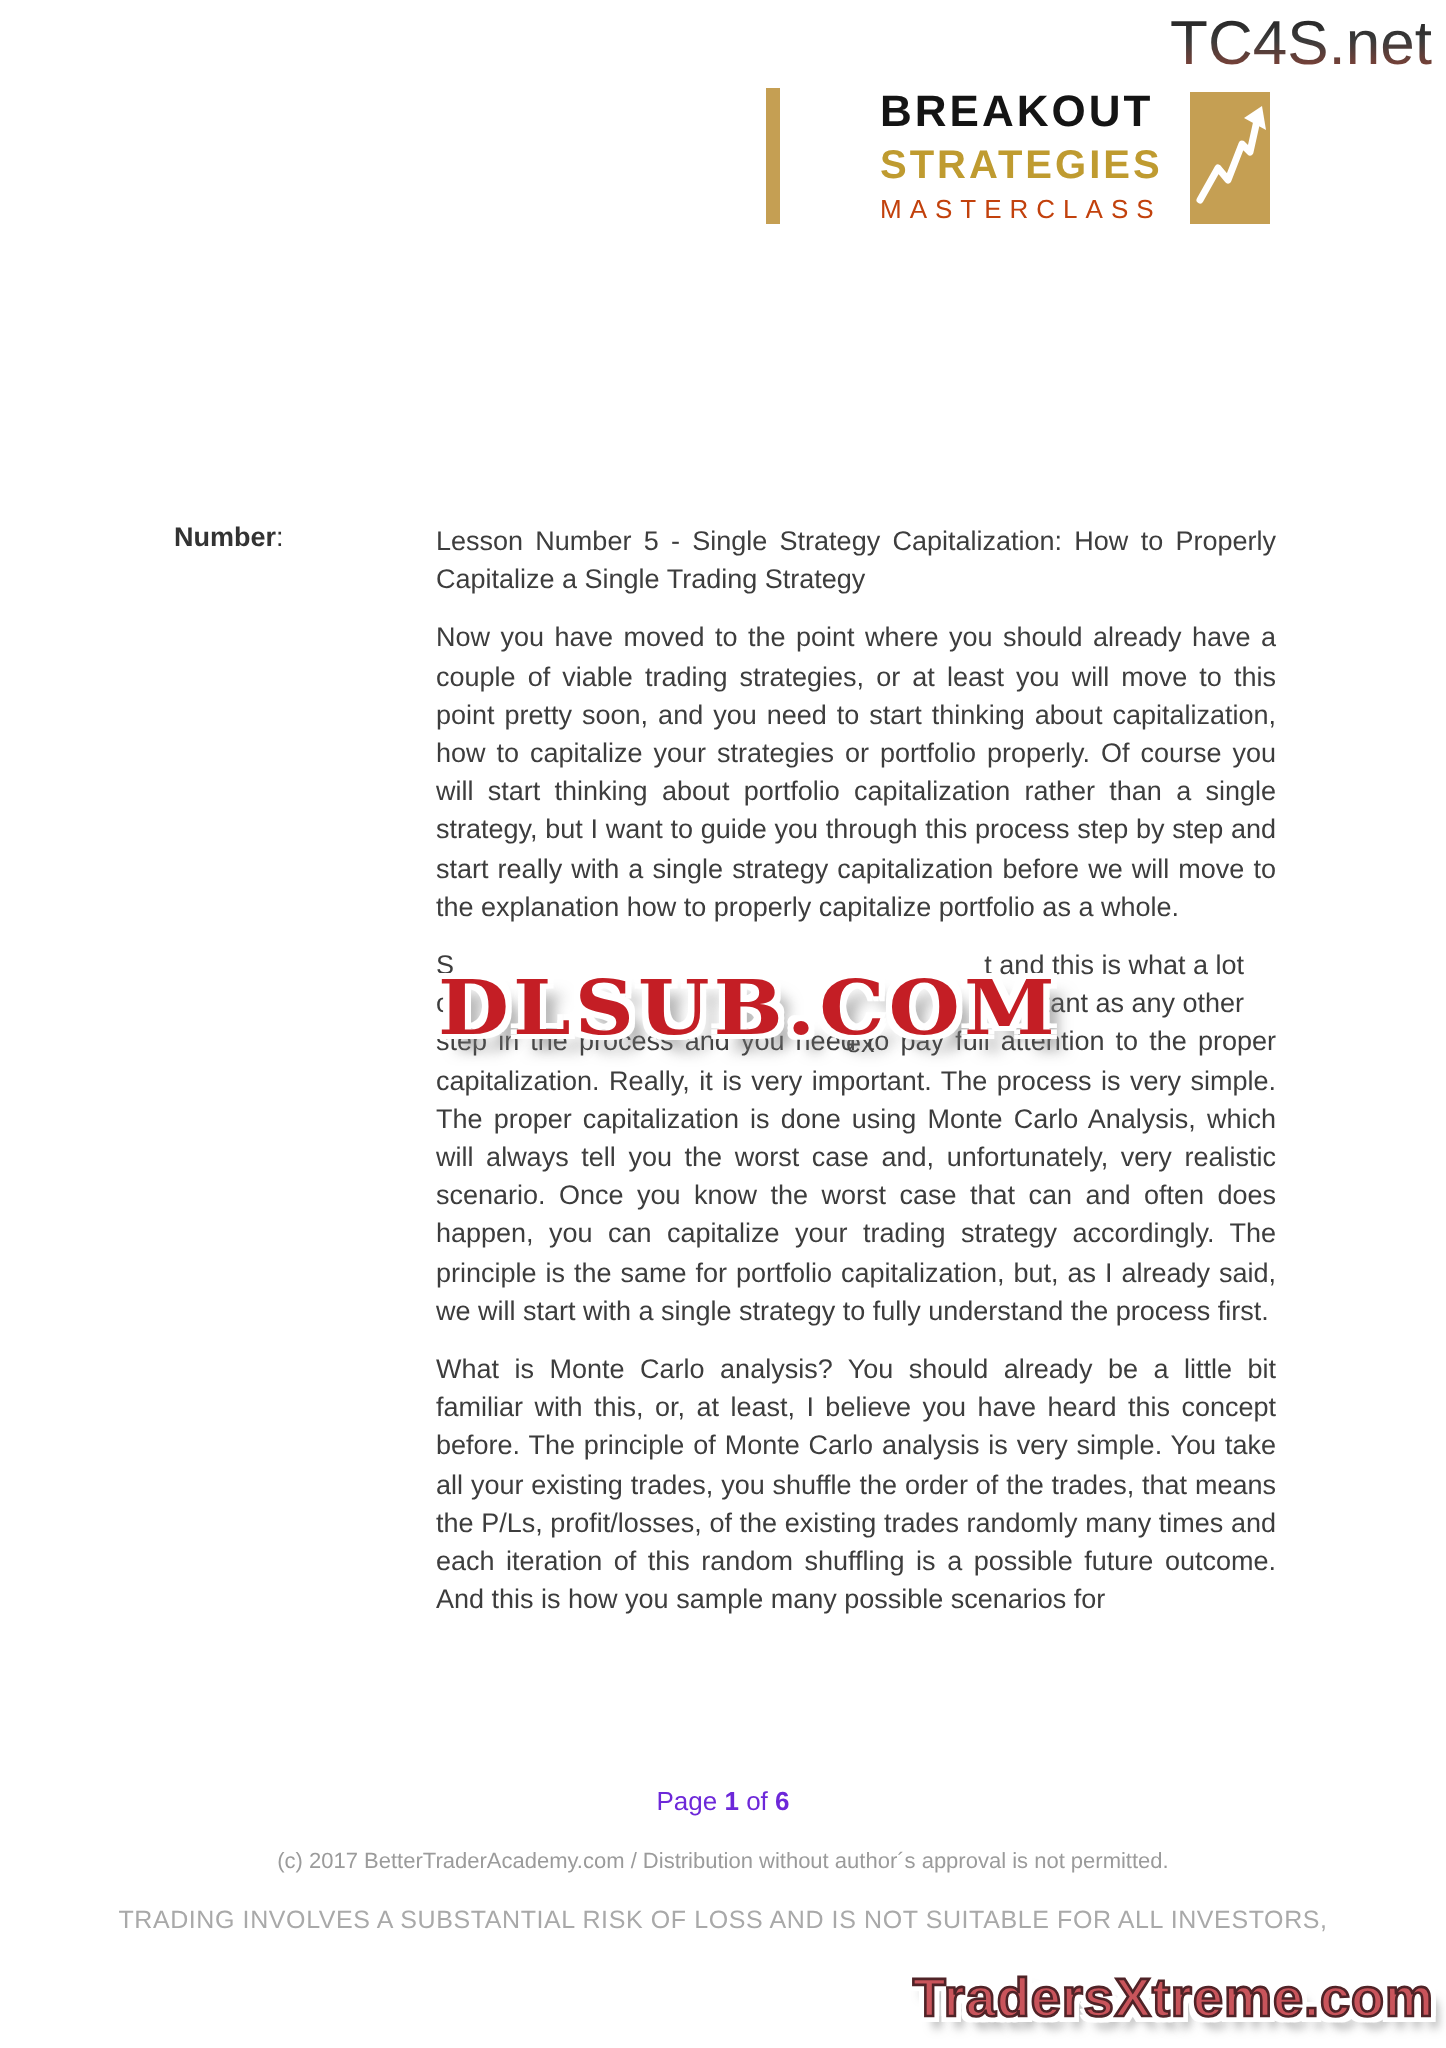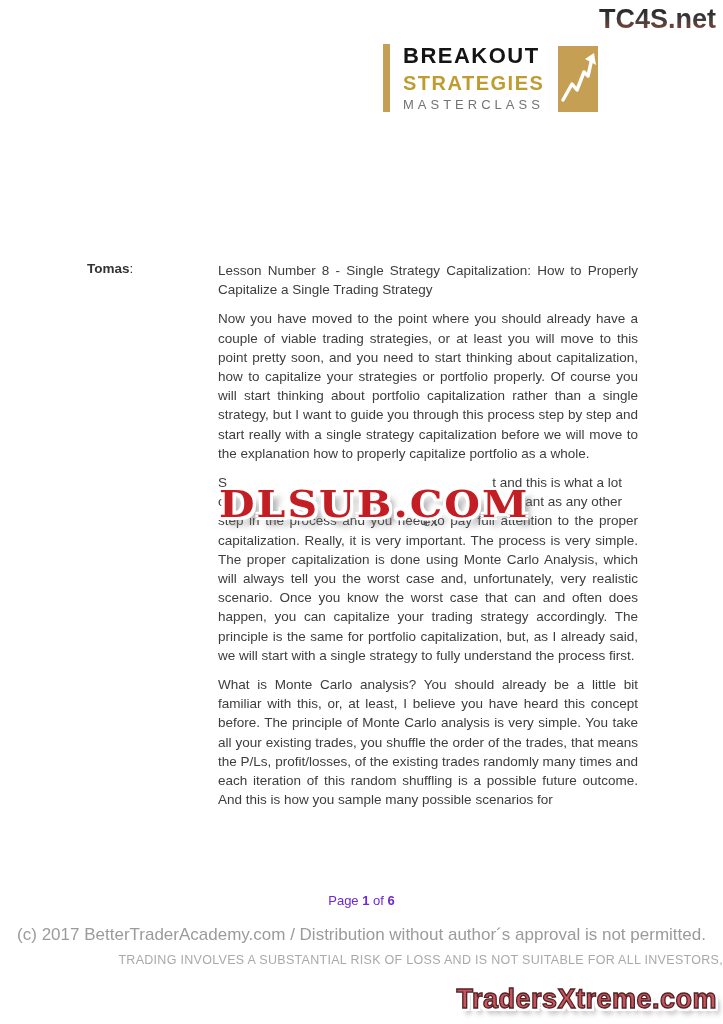--- a/index.html
+++ b/index.html
@@ -8,32 +8,32 @@
     width:723px;height:1024px;
     background:#ffffff;
     font-family:"Liberation Sans",sans-serif;
     overflow:hidden;
     margin:0 auto;
   }
 
   
   .tc4s{
     position:absolute;top:4px;right:7px;z-index:6;
-    font-size:27px;font-weight:bold;letter-spacing:0;
+    font-size:31px;font-weight:normal;letter-spacing:0;
     background:linear-gradient(180deg,#1c1c1c 0%,#3b3b3b 45%,#7c4238 82%,#96483a 100%);
     -webkit-background-clip:text;background-clip:text;color:transparent;
   }
 
   
   .brand{position:absolute;left:383px;top:44px;display:flex;height:68px;}
   .brand-bar{width:7px;background:#c59f53;margin-right:13px;}
-  .brand-text{display:flex;flex-direction:column;justify-content:space-between;padding:1px 0;}
+  .brand-text{display:flex;flex-direction:column;justify-content:space-between;padding:1px 0;margin-left:37px;}
   .brand-l1{font-size:22px;font-weight:bold;color:#141414;letter-spacing:1.5px;line-height:1;}
   .brand-l2{font-size:20px;font-weight:bold;color:#bf9b30;letter-spacing:1.5px;line-height:1;}
-  .brand-l3{font-size:13px;color:#737373;letter-spacing:4px;line-height:1;}
+  .brand-l3{font-size:13px;color:#c2410c;letter-spacing:4px;line-height:1;}
   .brand-square{width:40px;height:66px;background:#c59f53;margin-left:14px;
     display:flex;align-items:center;justify-content:center;align-self:flex-end;}
 
   
   .titles{position:absolute;top:162px;left:0;width:100%;text-align:center;color:#0d0d0d;}
   .title-line{font-size:15.5px;font-weight:bold;}
   .title-line + .title-line{margin-top:20px;}
 
   
   .speaker{position:absolute;left:87px;top:261px;font-size:13.5px;color:#333;}
@@ -60,22 +60,22 @@
       -3px  0   0 #ffffff, 3px  0   0 #ffffff,
        0   -3px 0 #ffffff, 0    3px 0 #ffffff,
        7px  9px 7px rgba(125,125,125,.65);
   }
 
   
   .page-number{position:absolute;top:893px;left:0;width:100%;text-align:center;
     font-size:13px;color:#6d28d9;}
   .page-number .num{font-weight:bold;}
   .copyright{position:absolute;top:925px;left:0;width:100%;text-align:center;
-    font-size:17px;color:#9b9b9b;}
-  .disclaimer{position:absolute;top:952px;left:0;width:100%;text-align:right;
+    font-size:11px;color:#9b9b9b;}
+  .disclaimer{position:absolute;top:952px;left:0;width:100%;text-align:center;
     font-size:12.5px;color:#a9a9a9;line-height:17px;letter-spacing:.3px;}
   .tradersxtreme{
     position:absolute;top:984px;right:6px;z-index:6;
     font-size:27px;font-weight:bold;letter-spacing:.5px;color:#c9545b;
     -webkit-text-stroke:1.3px #4f2327;
     text-shadow:
       -3px -3px 0 #ffffff, 3px -3px 0 #ffffff,
       -3px  3px 0 #ffffff, 3px  3px 0 #ffffff,
       -3px  0   0 #ffffff, 3px  0   0 #ffffff,
        0   -3px 0 #ffffff, 0    3px 0 #ffffff,
@@ -100,24 +100,24 @@
       <span>
         <svg width="40" height="66" viewBox="0 0 40 66" xmlns="http://www.w3.org/2000/svg">
           <polyline points="5,56 14,40 19,46 26,28 30,32 34,14" fill="none" stroke="#ffffff" stroke-width="3.5" stroke-linecap="round" stroke-linejoin="round"></polyline>
           <polygon points="36,9 38,21 27,15" fill="#ffffff"></polygon>
         </svg>
       </span>
     </div>
   </div>
 
 
-  <div class="speaker"><span class="name">Tomas</span><span>:</span></div>
+  <div class="speaker"><span class="name">Number</span><span>:</span></div>
 
   <div class="bodycol">
-    <p>Lesson Number 8 - Single Strategy Capitalization: How to Properly Capitalize a Single Trading Strategy</p>
+    <p>Lesson Number 5 - Single Strategy Capitalization: How to Properly Capitalize a Single Trading Strategy</p>
     <p>Now you have moved to the point where you should already have a couple of viable trading strategies, or at least you will move to this point pretty soon, and you need to start thinking about capitalization, how to capitalize your strategies or portfolio properly. Of course you will start thinking about portfolio capitalization rather than a single strategy, but I want to guide you through this process step by step and start really with a single strategy capitalization before we will move to the explanation how to properly capitalize portfolio as a whole.</p>
     <div>
       <div class="frag-line">
         <span class="frag-left">S</span>
         <span class="frag-mid">ex</span>
         <span class="frag-right">t and this is what a lot</span>
       </div>
       <div class="frag-line">
         <span class="frag-left">o</span>
         <span class="frag-right">mportant as any other</span>

